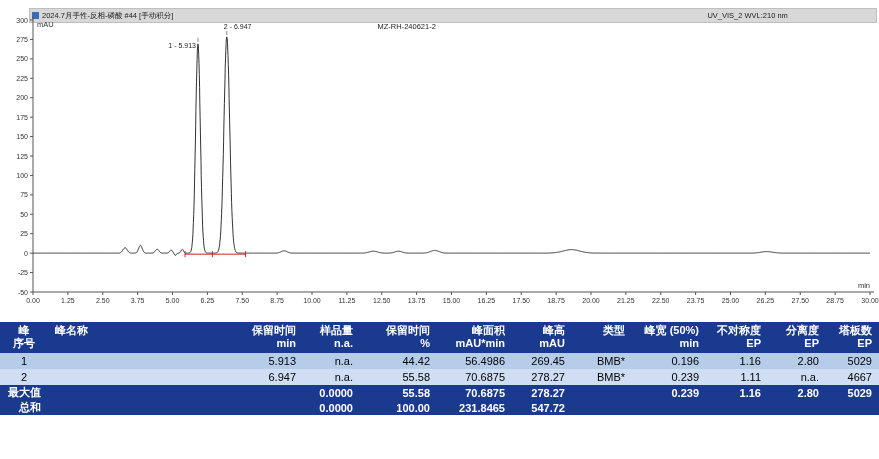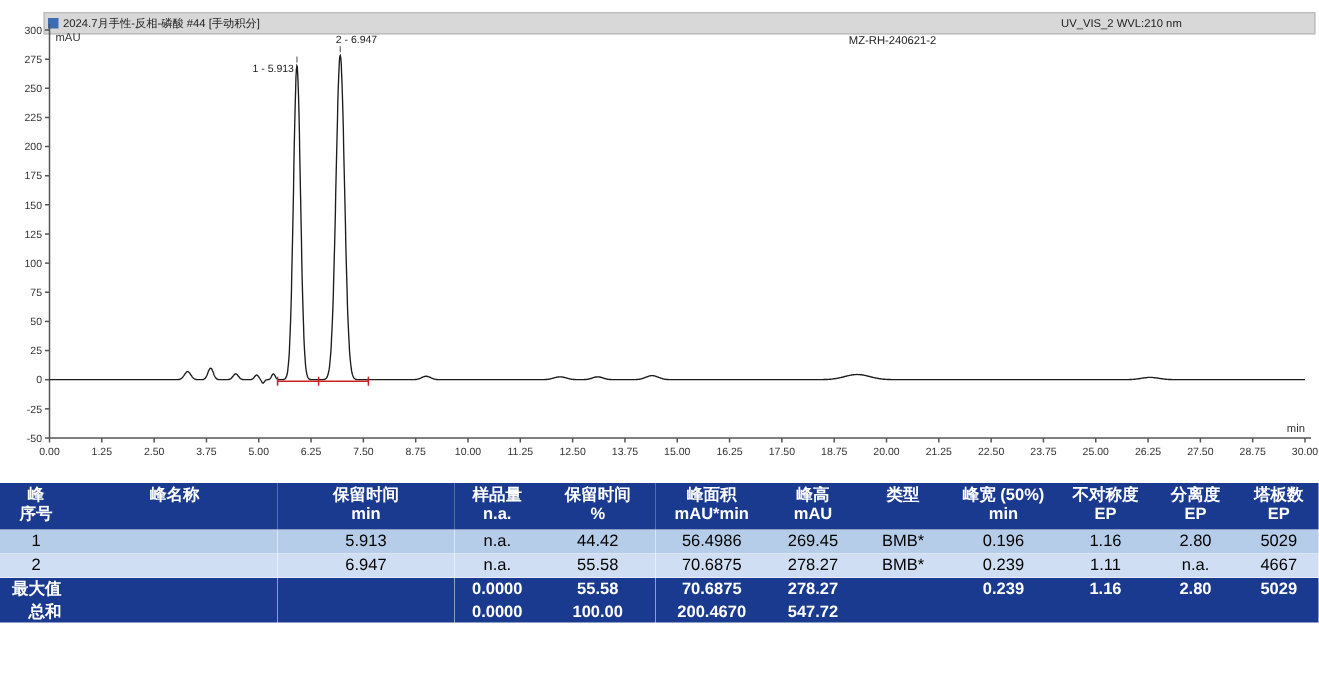--- a/index.html
+++ b/index.html
@@ -7,41 +7,41 @@
     width:879px;height:459px;position:relative;overflow:hidden;background:#ffffff;
     font-family:"Liberation Sans","DejaVu Sans",sans-serif;
   }
   .chart-panel{position:absolute;left:0;top:0;width:879px;height:316px;background:#fff;}
   .chart-header{
     position:absolute;left:29px;top:8px;width:846px;height:13px;
     background:var(--chart-header-bg);border:1px solid #bfbfbf;
     display:flex;align-items:center;font-size:7.5px;color:#222;white-space:nowrap;
   }
   .ch-left{flex:1.4;display:flex;align-items:center;gap:3px;padding-left:2px;overflow:hidden;text-align:center;}
-  .ch-center{flex:1;text-align:right;overflow:hidden;margin-top:21px;}
+  .ch-center{flex:1;text-align:left;overflow:hidden;margin-top:21px;}
   .ch-right{flex:1;text-align:center;padding-right:5px;overflow:hidden;}
   .sig-sq{width:7px;height:7px;background:var(--icon-blue);display:inline-block;flex:0 0 auto;}
   svg.plot{position:absolute;left:0;top:12px;font-family:inherit;}
 
   table.peaks{
     position:absolute;left:0;top:322px;width:879px;
     border-collapse:collapse;table-layout:fixed;font-size:11px;
   }
   table.peaks th{
     background:var(--table-header-bg);color:var(--table-header-text);
     font-weight:bold;padding:2px 7px 3px;line-height:13px;vertical-align:top;
   }
   table.peaks th div{white-space:nowrap;overflow:hidden;}
   table.peaks td{padding:0 7px;height:16px;color:#000;white-space:nowrap;overflow:hidden;}
   tr.row-odd td{background:var(--table-row-odd-bg);}
   tr.row-even td{background:var(--table-row-even-bg);}
   tr.summary td{background:var(--table-summary-bg);color:#fff;font-weight:bold;height:15px;}
   table.peaks th:nth-child(1),table.peaks td:nth-child(1){text-align:center;}
-  table.peaks th:nth-child(2),table.peaks td:nth-child(2){text-align:center;}
-  table.peaks th:nth-child(n+3),table.peaks td:nth-child(n+3){text-align:center;}
+  table.peaks th:nth-child(2),table.peaks td:nth-child(2){text-align:left;}
+  table.peaks th:nth-child(n+3),table.peaks td:nth-child(n+3){text-align:right;}
   tr.summary td:first-child{text-align:right;padding-left:6px;}
   col.c0{width:48px}col.c1{width:137px}col.c2{width:118px}col.c3{width:57px}
   col.c4{width:77px}col.c5{width:75px}col.c6{width:60px}col.c7{width:60px}
   col.c8{width:74px}col.c9{width:62px}col.c10{width:58px}col.c11{width:53px}
 </style>
 </head>
 <body>
 
 <div class="chart-panel">
   <div class="chart-header">
@@ -258,21 +258,21 @@
         <td>1.16</td>
         <td>2.80</td>
         <td>5029</td>
       </tr>
       <tr class="summary">
         <td>总和</td>
         <td></td>
         <td></td>
         <td>0.0000</td>
         <td>100.00</td>
-        <td>200.4670</td>
+        <td>231.8465</td>
         <td>547.72</td>
         <td></td>
         <td></td>
         <td></td>
         <td></td>
         <td></td>
       </tr>
     </tbody>
 </table>
 

